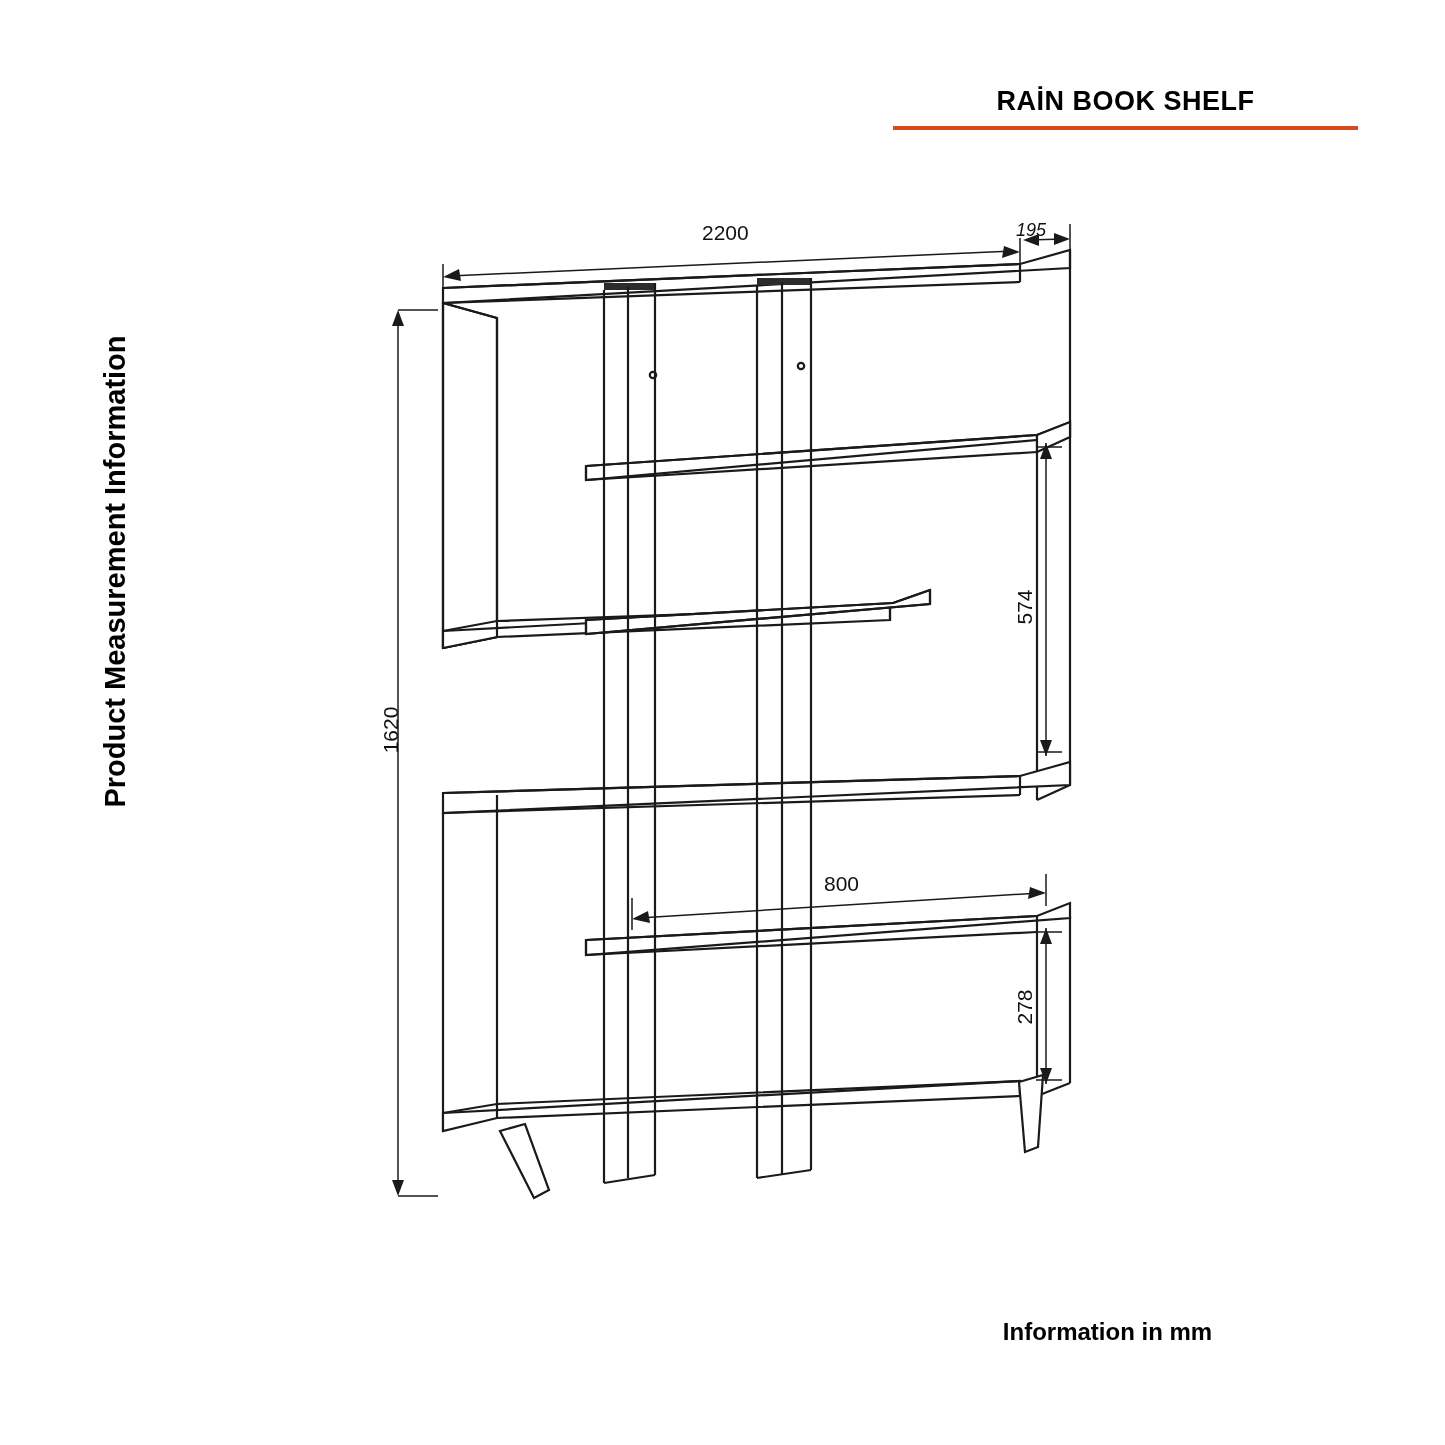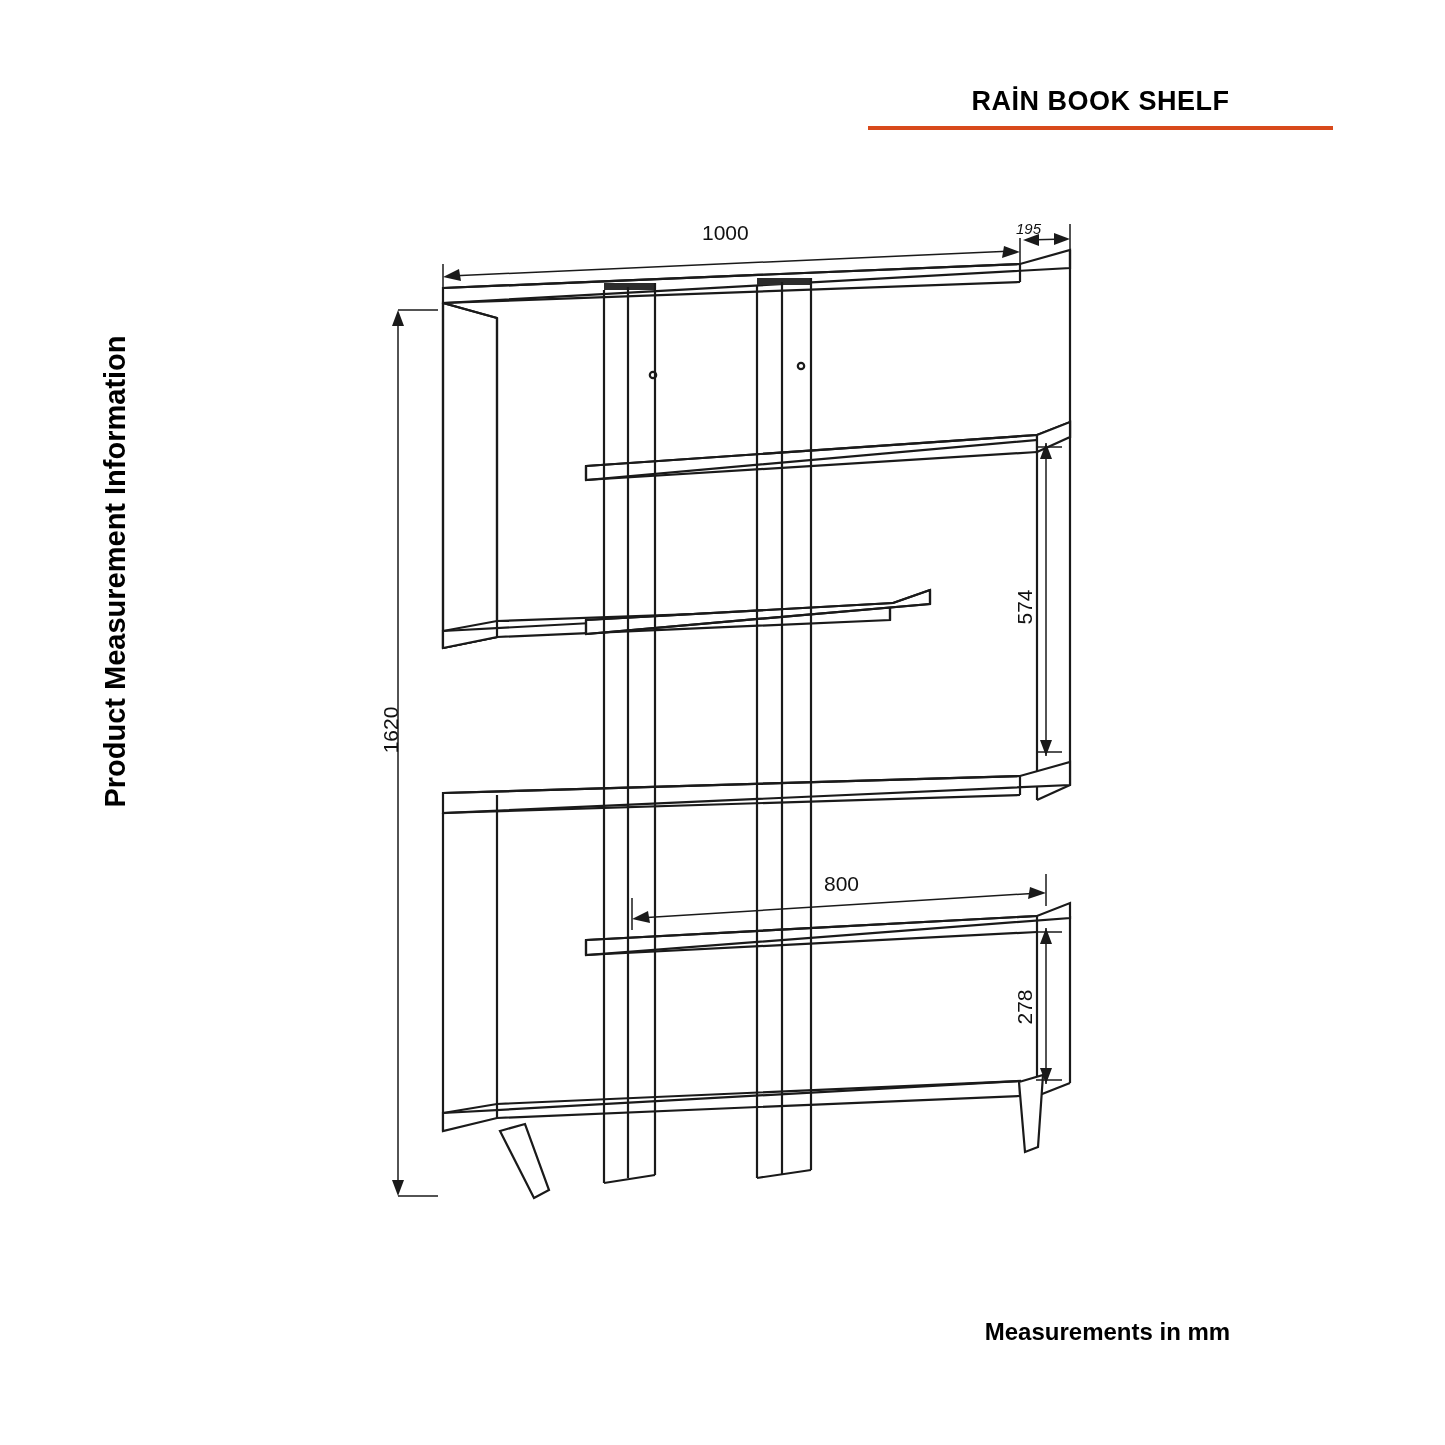--- a/index.html
+++ b/index.html
@@ -15,21 +15,21 @@
     color: #1a1a1a;
     overflow: hidden;
   }
   .stage {
     position: absolute;
     inset: 0;
   }
   
   .title-block {
     position: absolute;
-    left: 868px;
+    left: 893px;
     top: 85px;
     width: 465px;
     text-align: center;
   }
   .title-text {
     font-size: 27px;
     font-weight: bold;
     letter-spacing: 0.5px;
     color: #000000;
     line-height: 1.2;
@@ -64,40 +64,40 @@
     font-weight: bold;
     color: #000000;
   }
   
   .dim {
     position: absolute;
     font-size: 21px;
     color: #111111;
     white-space: nowrap;
   }
-  .dim.italic { font-style: italic; font-size: 15px; }
+  .dim.italic { font-style: italic; font-size: 18px; }
   .dim.vert {
     transform: rotate(-90deg);
     transform-origin: 50% 50%;
   }
   svg { display: block; }
 </style>
 </head>
 <body>
 
 <div class="stage">
 
   <div class="title-block">
     <div class="title-text">RAİN BOOK SHELF</div>
     <div class="title-rule"></div>
   </div>
 
   <div class="side-caption">Product Measurement Information</div>
 
-  <div class="bottom-note">Measurements in mm</div>
+  <div class="bottom-note">Information in mm</div>
 
   <svg width="1445" height="1445" viewBox="0 0 1445 1445" style="position:absolute;left:0;top:0;">
     <g fill="none" stroke="#1a1a1a" stroke-width="2.2" stroke-linejoin="miter" stroke-linecap="butt">
 
       <polygon points="443,288 1020,264 1070,250 1070,268 443,303" fill="#ffffff"></polygon>
       <line x1="443" y1="288" x2="1020" y2="264"></line>
       <line x1="1020" y1="264" x2="1020" y2="282"></line>
       <line x1="443" y1="303" x2="1020" y2="282"></line>
 
       <rect x="604" y="283" width="52" height="7" fill="#2c2c2c" stroke="none"></rect>
@@ -204,20 +204,20 @@
 
         <line x1="1046" y1="928" x2="1046" y2="1084"></line>
         <polygon points="1046,928 1040,944 1052,944" fill="#1a1a1a" stroke="none"></polygon>
         <polygon points="1046,1084 1040,1068 1052,1068" fill="#1a1a1a" stroke="none"></polygon>
         <line x1="1036" y1="932" x2="1062" y2="932"></line>
         <line x1="1036" y1="1080" x2="1062" y2="1080"></line>
       </g>
     </g>
   </svg>
 
-  <div class="dim" style="left:702px; top:221px;">1000</div>
+  <div class="dim" style="left:702px; top:221px;">2200</div>
   <div class="dim italic" style="left:1016px; top:220px;">195</div>
   <div class="dim vert" style="left:352px; top:718px; width:78px; text-align:center;">1620</div>
   <div class="dim vert" style="left:986px; top:595px; width:78px; text-align:center;">574</div>
   <div class="dim" style="left:824px; top:872px;">800</div>
   <div class="dim vert" style="left:986px; top:995px; width:78px; text-align:center;">278</div>
 
 </div>
 
 </body></html>

